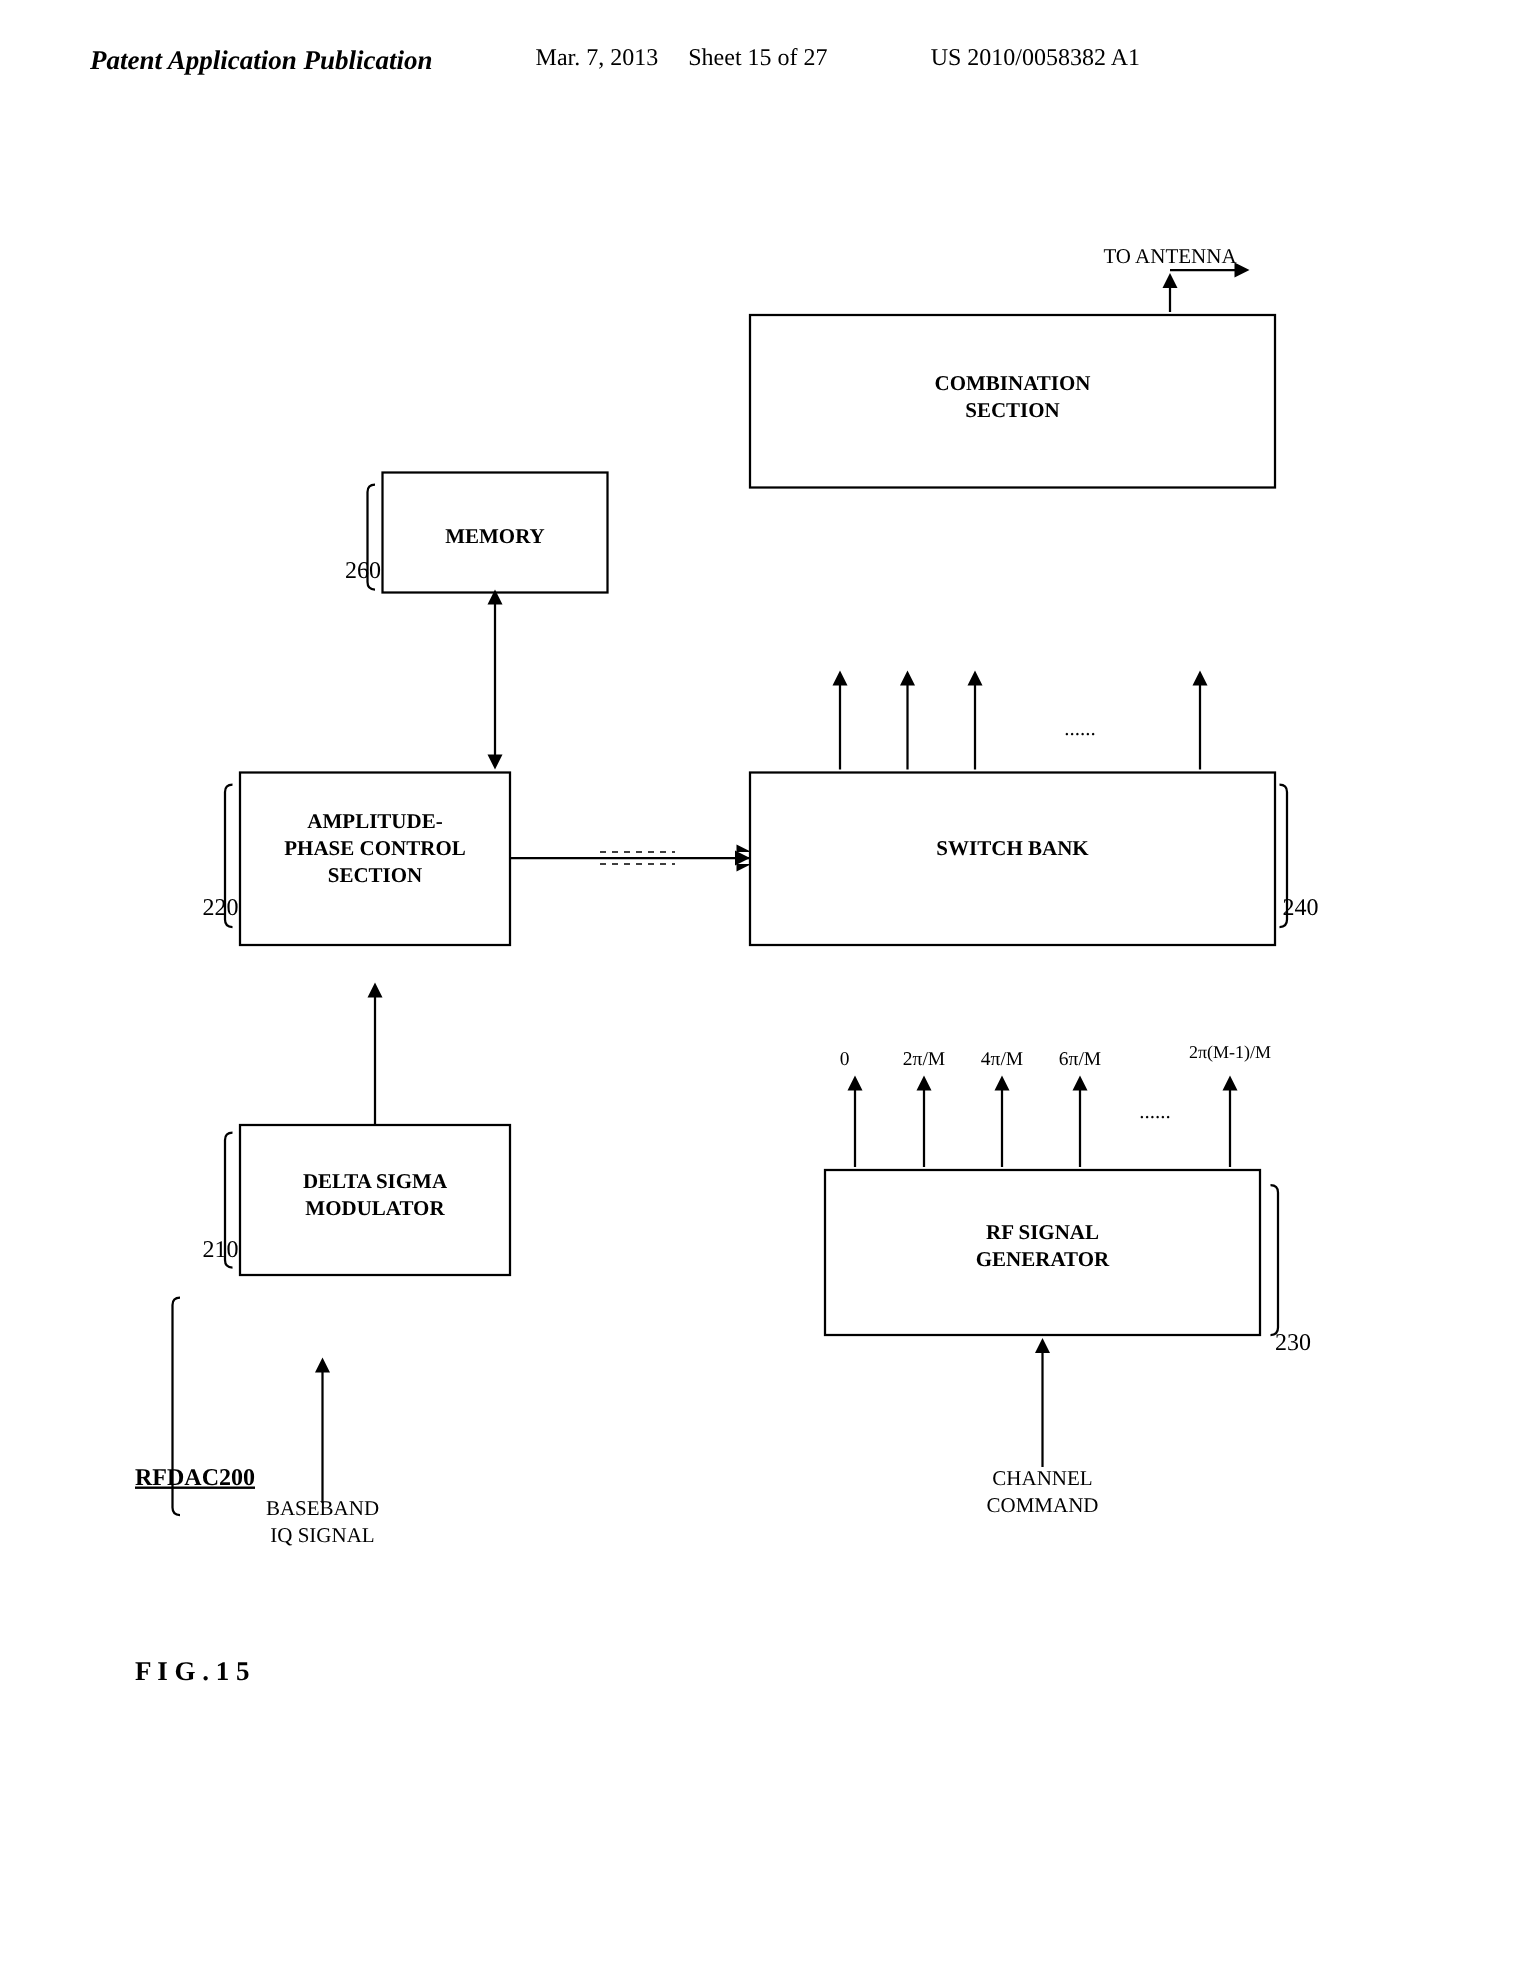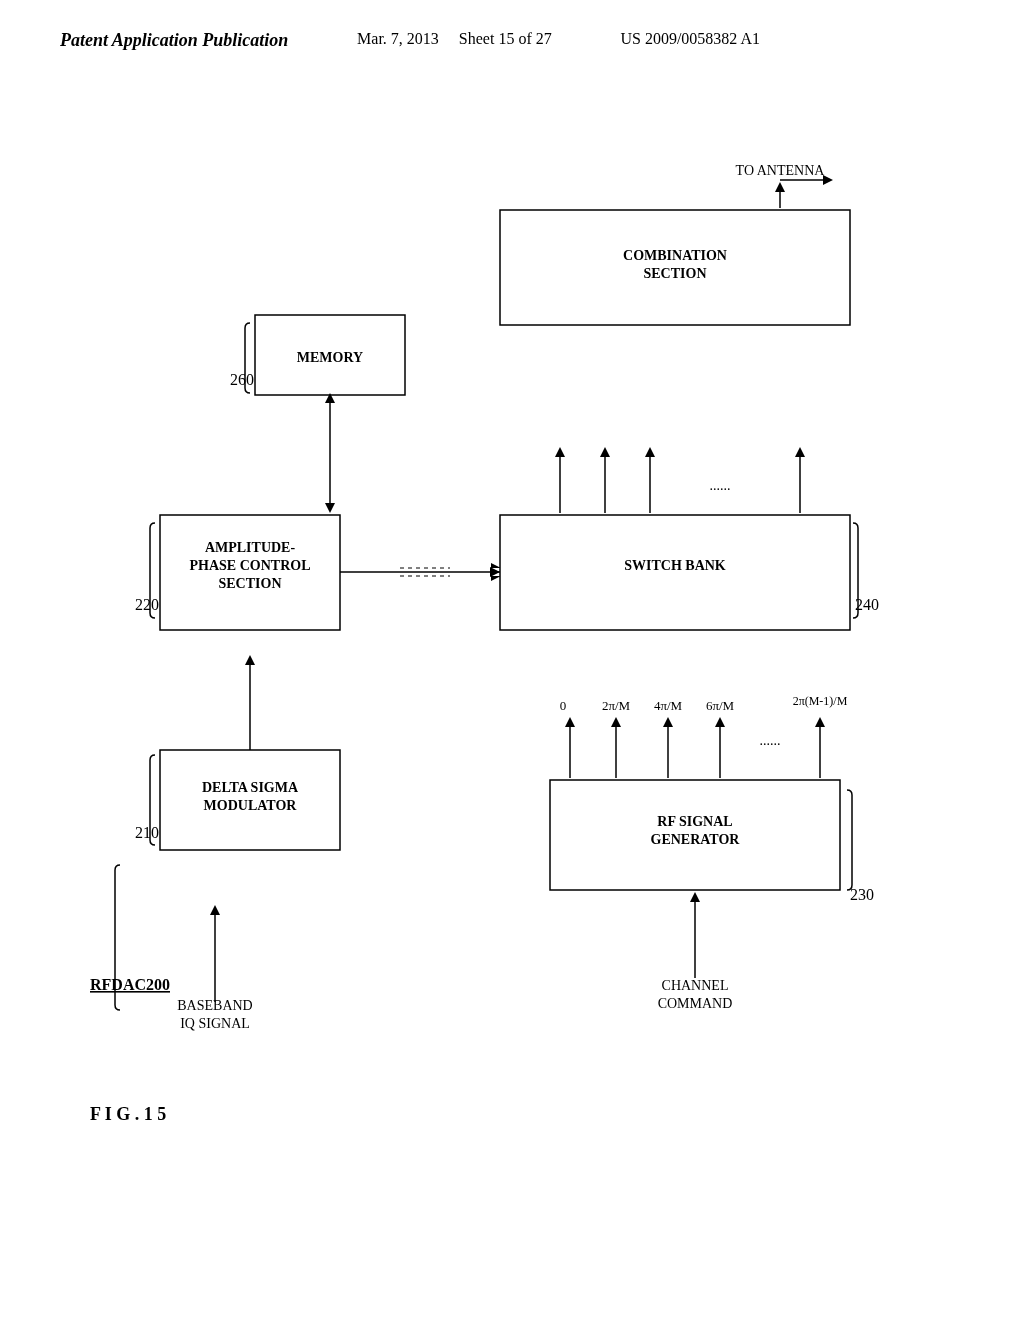--- a/index.html
+++ b/index.html
@@ -48,21 +48,21 @@
 </head>
 <body>
 
 <div class="page">
   <div class="header">
     <div class="header-left">Patent Application Publication</div>
     <div class="header-center">
       <span>Mar. 7, 2013</span>&nbsp;&nbsp;&nbsp;&nbsp;
       <span>Sheet 15 of 27</span>
     </div>
-    <div class="header-right">US 2009/0058382 A1</div>
+    <div class="header-right">US 2010/0058382 A1</div>
   </div>
 
   <svg viewBox="0 0 900 1050" xmlns="http://www.w3.org/2000/svg" style="position:absolute; top:120px; left:60px; width:900px; height:1050px;">
 
     <text x="30" y="870" font-family="Times New Roman" font-size="16" font-weight="bold" text-decoration="underline">RFDAC200</text>
 
     <path d="M 60 890 Q 55 890 55 885 L 55 750 Q 55 745 60 745" fill="none" stroke="black" stroke-width="1.5"></path>
 
     <text x="155" y="890" font-family="Times New Roman" font-size="14" text-anchor="middle">BASEBAND</text>
     <text x="155" y="908" font-family="Times New Roman" font-size="14" text-anchor="middle">IQ SIGNAL</text>

